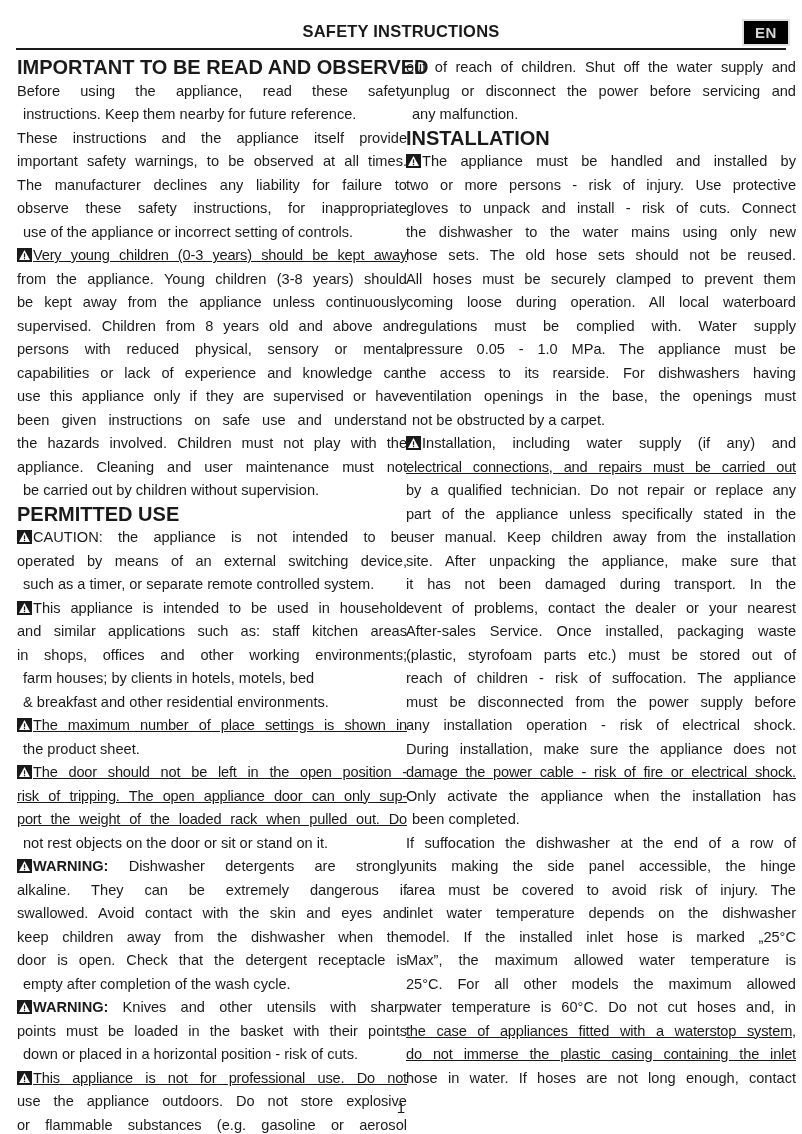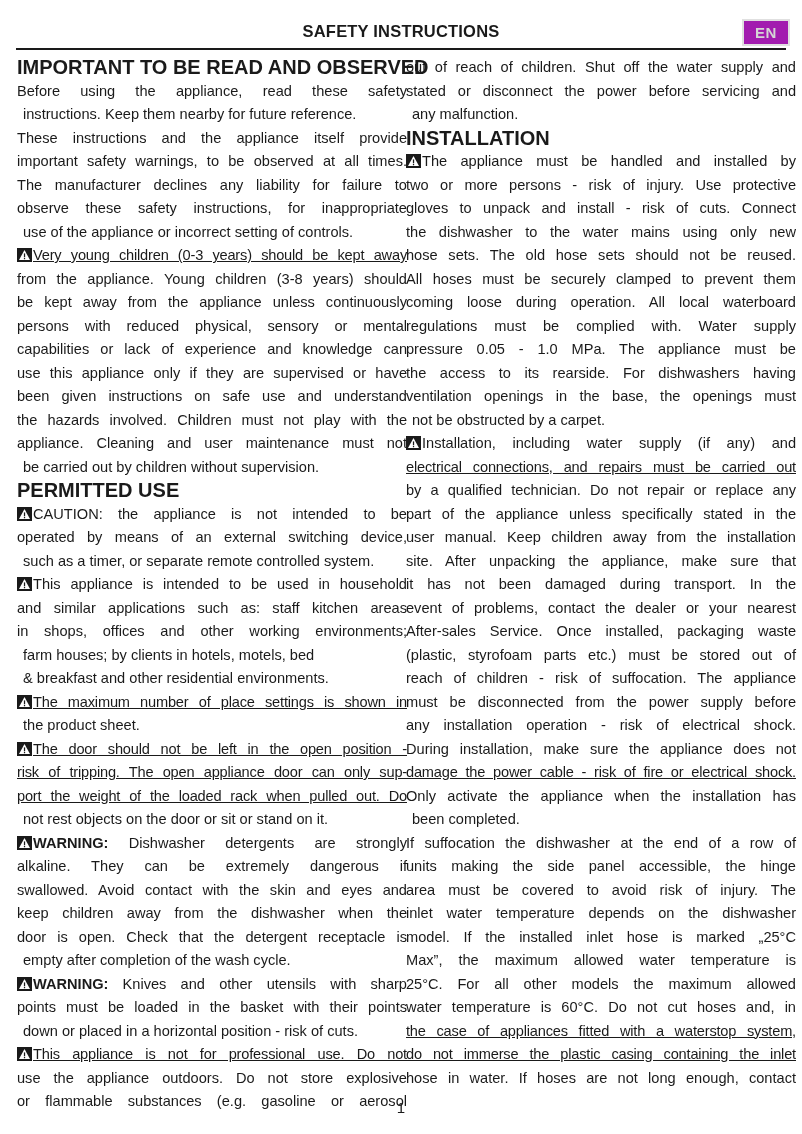--- a/index.html
+++ b/index.html
@@ -32,21 +32,21 @@
     font-weight: bold;
     letter-spacing: 0.2px;
     color: #1a1a1a;
   }
   .lang-badge {
     position: absolute;
     right: 12px;
     top: 19px;
     width: 48px;
     height: 27px;
-    background: #a21caf;
+    background: #000000;
     border: 2px solid #e0e0e0;
     box-sizing: border-box;
     color: #d5d5d5;
     font-size: 15px;
     font-weight: bold;
     line-height: 23px;
     text-align: center;
     letter-spacing: 0.5px;
   }
   .header-rule {
@@ -158,20 +158,21 @@
 
     <p class="para">
       <span class="ln tight"><span class="warn"><svg width="15" height="14" viewBox="0 0 15 14">
               <rect x="0" y="0" width="15" height="14" fill="#1a1a1a"></rect>
               <path d="M7.5 2 L13 12 L2 12 Z" fill="#ffffff"></path>
               <rect x="6.9" y="5.4" width="1.25" height="3.9" fill="#1a1a1a"></rect>
               <rect x="6.9" y="10" width="1.25" height="1.25" fill="#1a1a1a"></rect>
             </svg></span><span>Very young children (0-3 years) should be kept away</span></span>
       <span class="ln">from the appliance. Young children (3-8 years) should</span>
       <span class="ln">be kept away from the appliance unless continuously</span>
+      <span class="ln">supervised. Children from 8 years old and above and</span>
       <span class="ln">persons with reduced physical, sensory or mental</span>
       <span class="ln">capabilities or lack of experience and knowledge can</span>
       <span class="ln">use this appliance only if they are supervised or have</span>
       <span class="ln">been given instructions on safe use and understand</span>
       <span class="ln">the hazards involved. Children must not play with the</span>
       <span class="ln">appliance. Cleaning and user maintenance must not</span>
       <span class="ln last">be carried out by children without supervision.</span>
     </p>
 
     <h2 class="sec-head">PERMITTED USE</h2>
@@ -258,21 +259,21 @@
       <span class="ln">or flammable substances (e.g. gasoline or aerosol</span>
 
     </p>
 
   </div>
 
   <div class="col col-right">
 
     <p class="para">
       <span class="ln">out of reach of children. Shut off the water supply and</span>
-      <span class="ln">stated or disconnect the power before servicing and</span>
+      <span class="ln">unplug or disconnect the power before servicing and</span>
       <span class="ln last">any malfunction.</span>
     </p>
 
     <h2 class="sec-head">INSTALLATION</h2>
 
     <p class="para">
       <span class="ln"><span class="warn"><svg width="15" height="14" viewBox="0 0 15 14">
               <rect x="0" y="0" width="15" height="14" fill="#1a1a1a"></rect>
               <path d="M7.5 2 L13 12 L2 12 Z" fill="#ffffff"></path>
               <rect x="6.9" y="5.4" width="1.25" height="3.9" fill="#1a1a1a"></rect>

